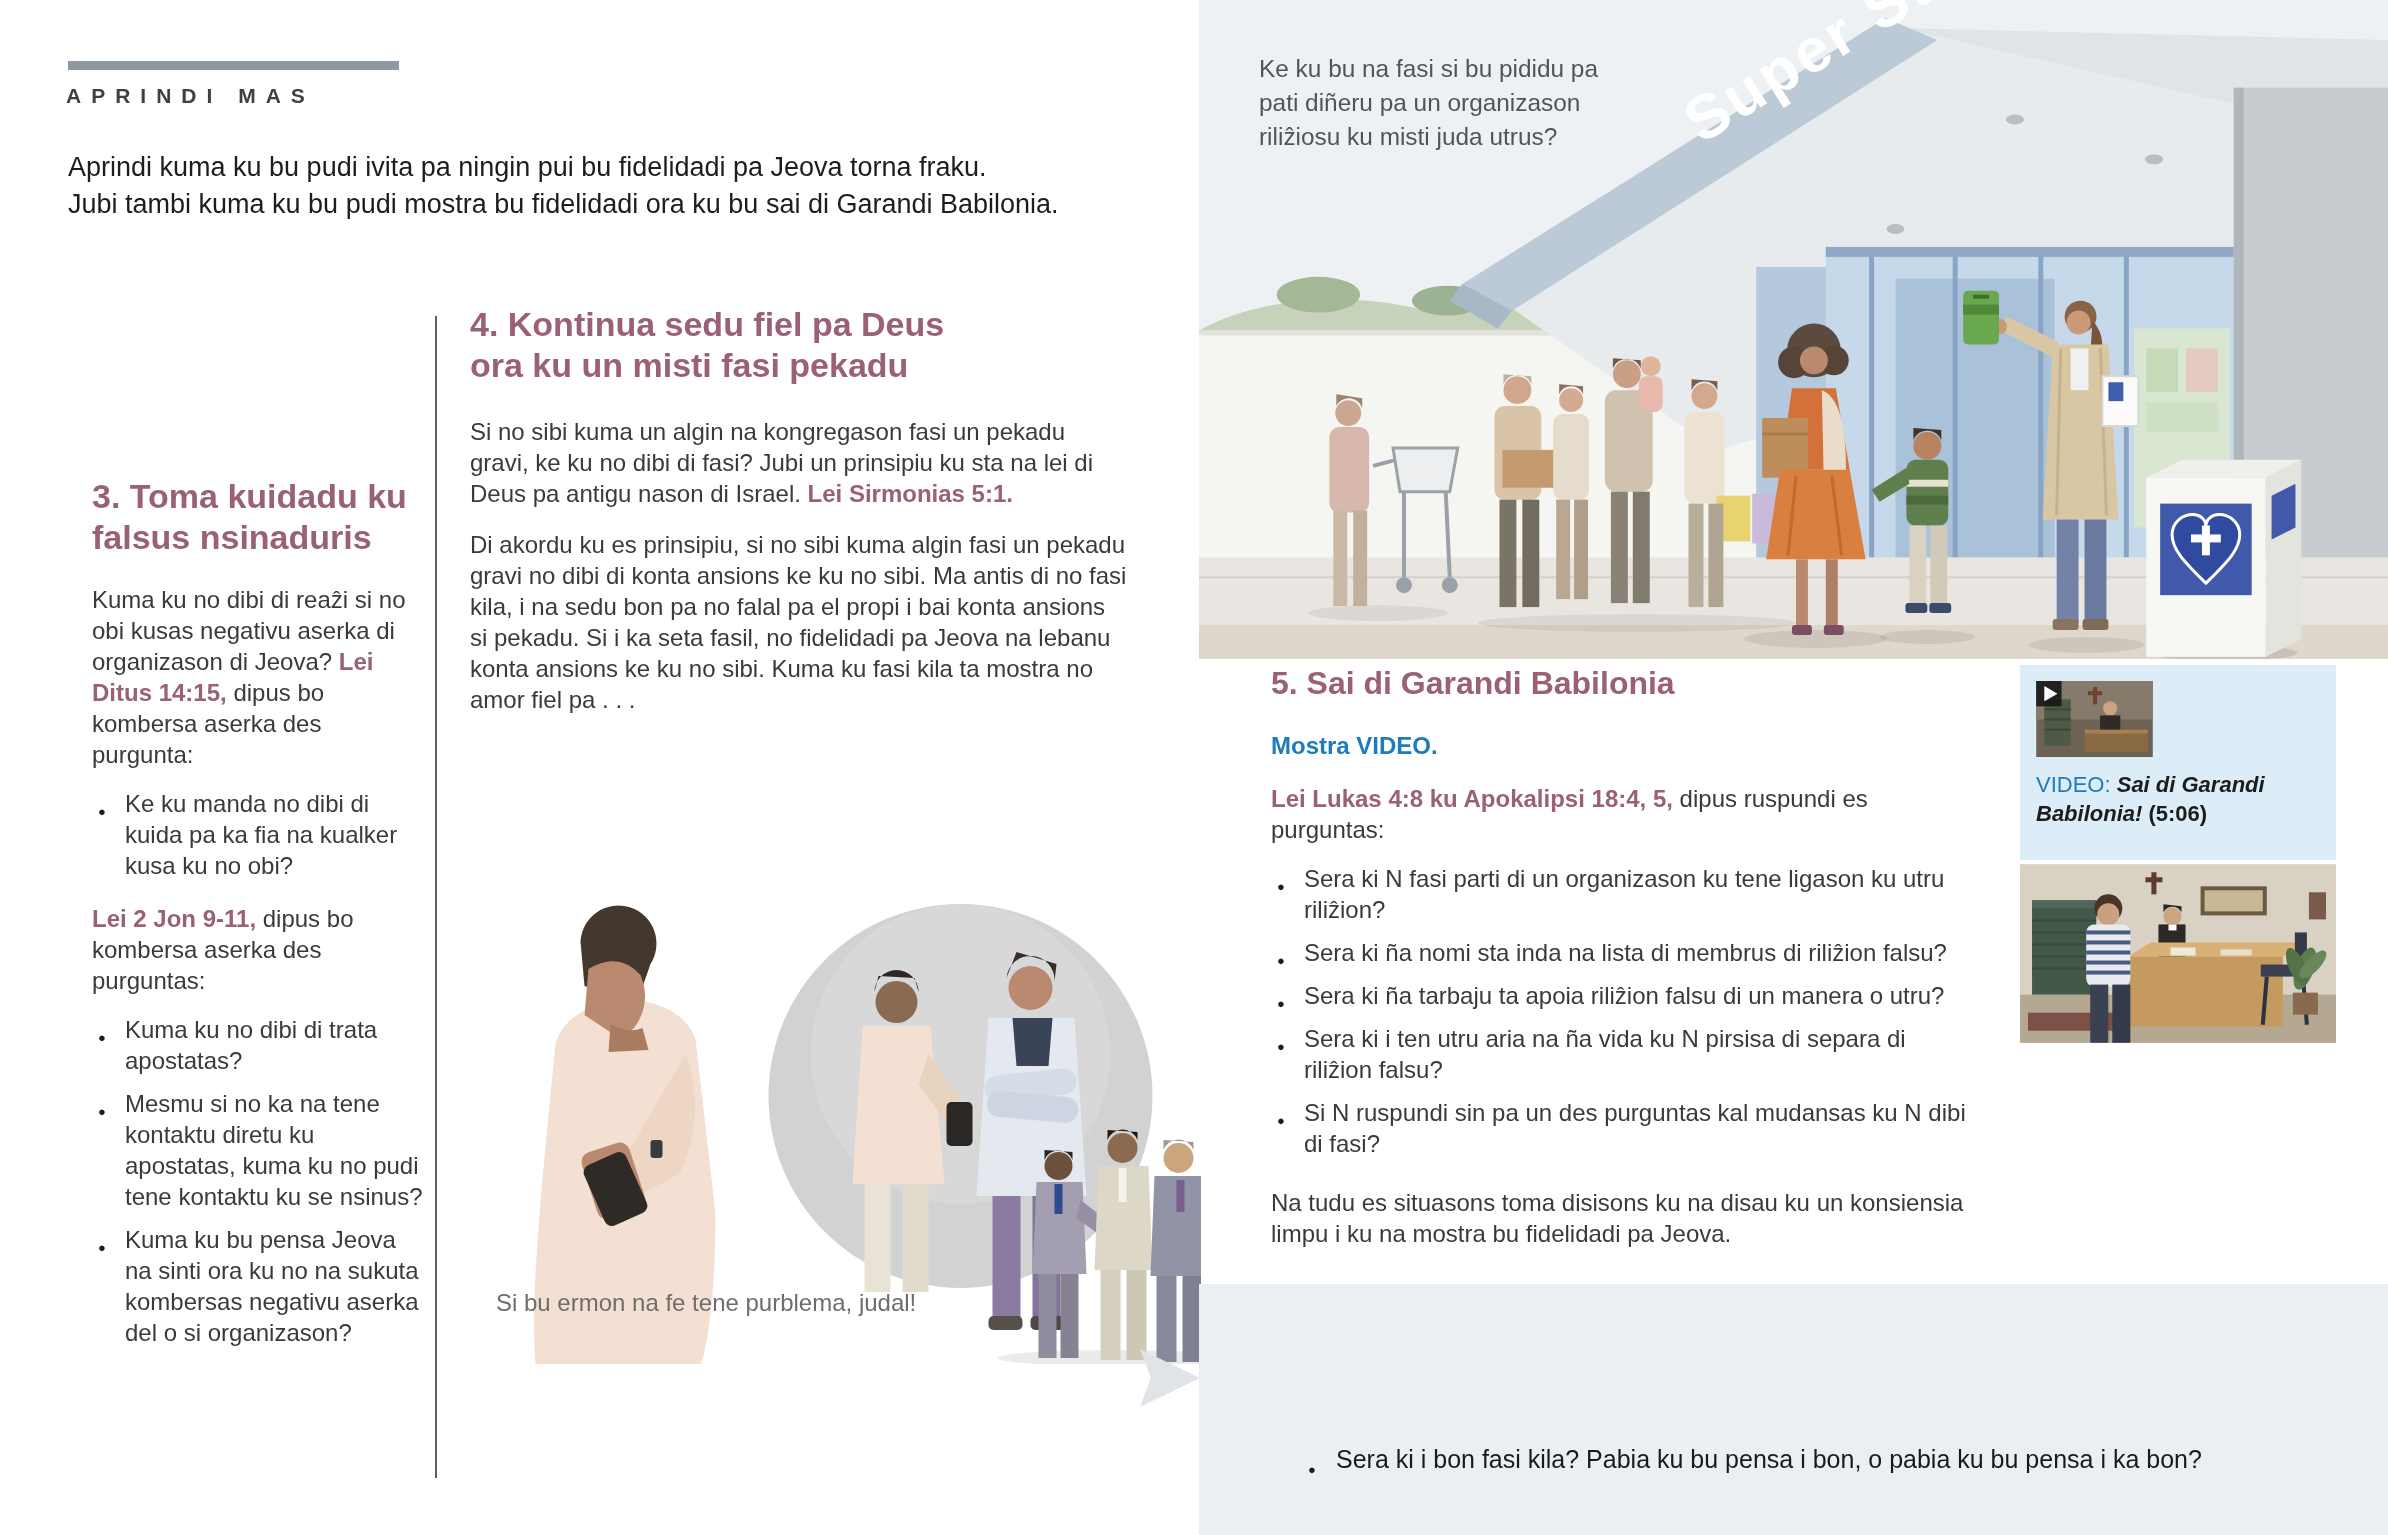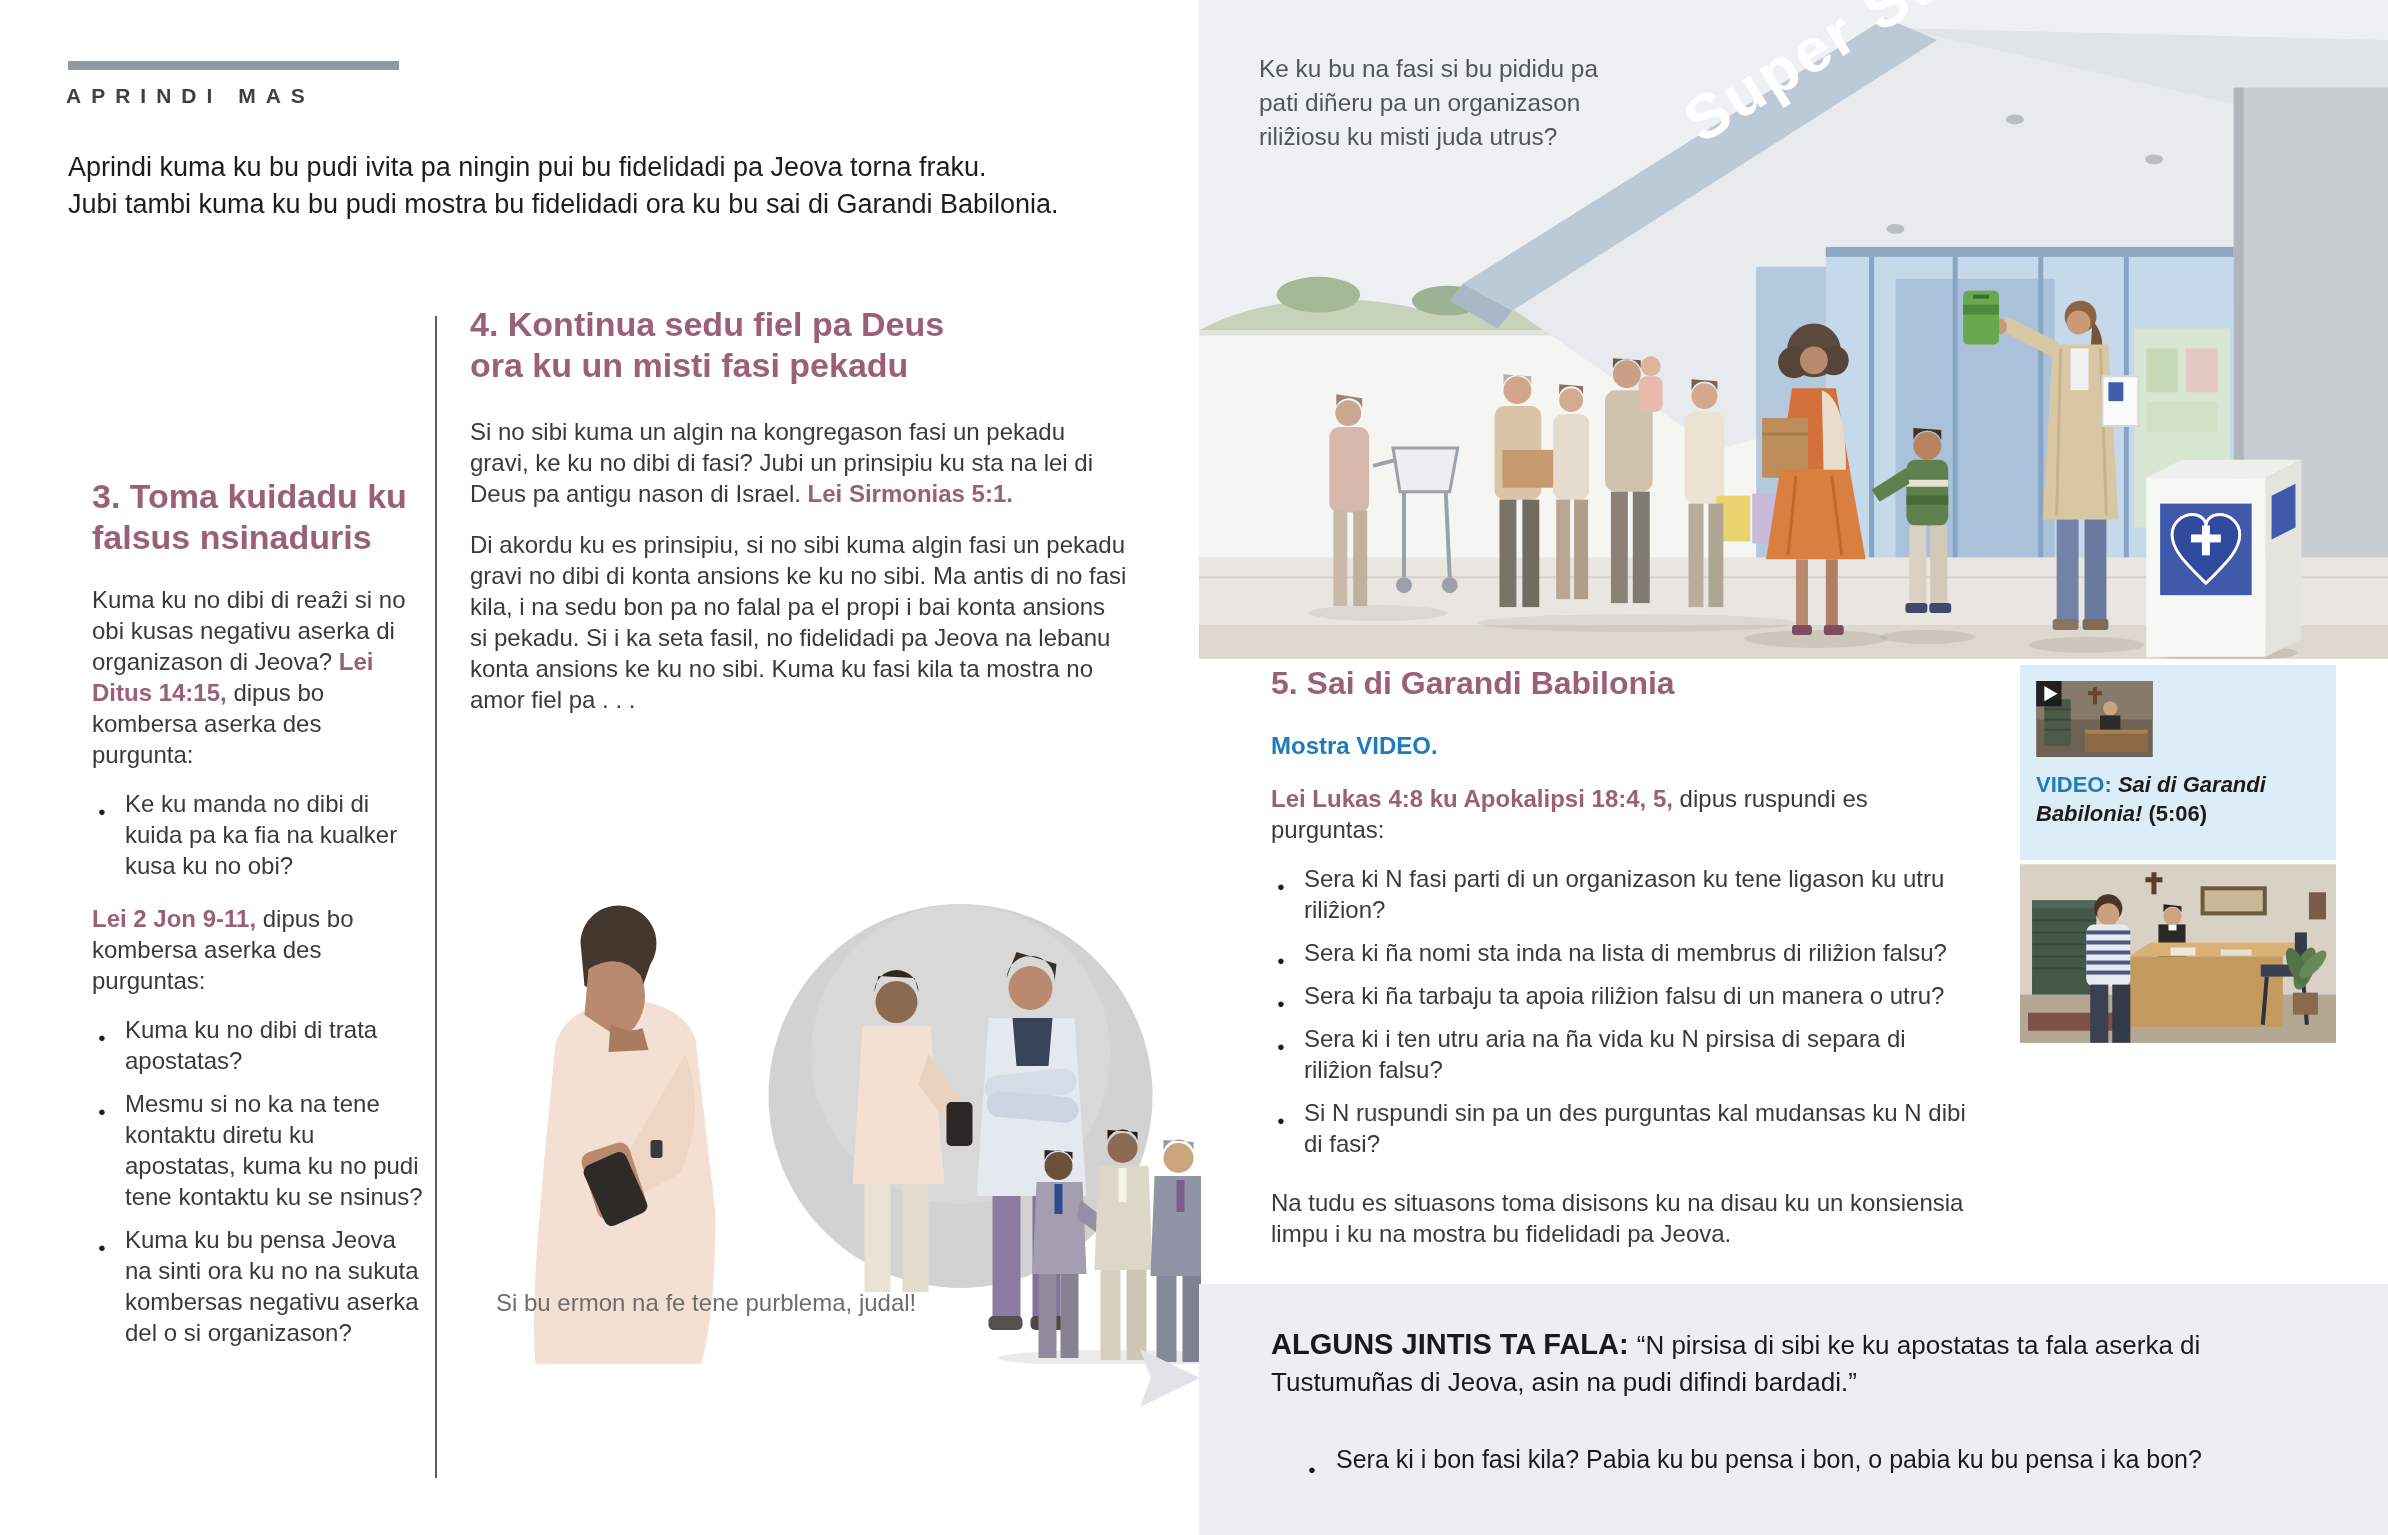--- a/index.html
+++ b/index.html
@@ -21,21 +21,21 @@
   ul.dots li::before { content:"●"; position:absolute; left:6px; top:8px; font-size:13px; color:#1d1d1d; }
   .divider { width:2px; background:#5d5d5d; }
   .caption { font-size:24px; color:#6d6d6d; }
 
   
   .right-page { left:1199px; top:0; width:1189px; height:1535px; }
   .speech { font-size:24.4px; line-height:34px; color:#4f555b; }
   .s5-title { font-size:32px; color:#9a6077; font-weight:bold; }
   .video-panel { background:#dcedf8; }
   .vcap { font-size:22px; line-height:29px; color:#1c1c1c; }
-  .vlabel { color:#1d7cbe; font-weight:bold; }
+  .vlabel { color:#1d7cbe; font-weight:normal; }
   .vtitle { font-style:italic; font-weight:bold; }
   .vdur { font-weight:bold; }
   .footer-box { background:#eceff1; }
   .footer-txt { font-size:26px; line-height:37px; color:#1a1a1a; }
   .footer-lead { font-weight:bold; font-size:29px; }
   ul.fdots { list-style:none; }
   ul.fdots li { position:relative; padding-left:34px; }
   ul.fdots li::before { content:"●"; position:absolute; left:6px; top:10px; font-size:13px; color:#1a1a1a; }
   .page-turn { width:60px; height:58px; background:#e0e4e8; clip-path:polygon(0 0, 100% 50%, 0 100%, 18% 50%); }
 </style>
@@ -410,21 +410,20 @@
         <rect x="66" y="76" width="44" height="4" fill="#4a5a80"></rect>
         <rect x="66" y="86" width="44" height="4" fill="#4a5a80"></rect>
         <rect x="66" y="96" width="44" height="4" fill="#4a5a80"></rect>
         <rect x="66" y="106" width="44" height="4" fill="#4a5a80"></rect>
         <rect x="70" y="120" width="18" height="58" fill="#3a4152"></rect>
         <rect x="92" y="120" width="18" height="58" fill="#333a4a"></rect>
       </svg>
     </div>
 
     <div class="abs footer-box" style="left:0; top:1284px; width:1189px; height:252px;">
-      <p class="abs footer-txt" style="left:72px; top:42px; width:1005px;"><span class="footer-lead">ALGUNS JINTIS TA FALA: </span><span>“N pirsisa di sibi ke ku apostatas ta fala aserka di Tustumuñas di Jeova, asin na pudi difindi bardadi.”</span></p>
       <ul class="fdots footer-txt abs" style="left:103px; top:157px; width:975px; font-size:25px;">
         <li><span>Sera ki i bon fasi kila? Pabia ku bu pensa i bon, o pabia ku bu pensa i ka bon?</span></li>
       </ul>
     </div>
 
   </div>
 </div>
 
 
 </body></html>

